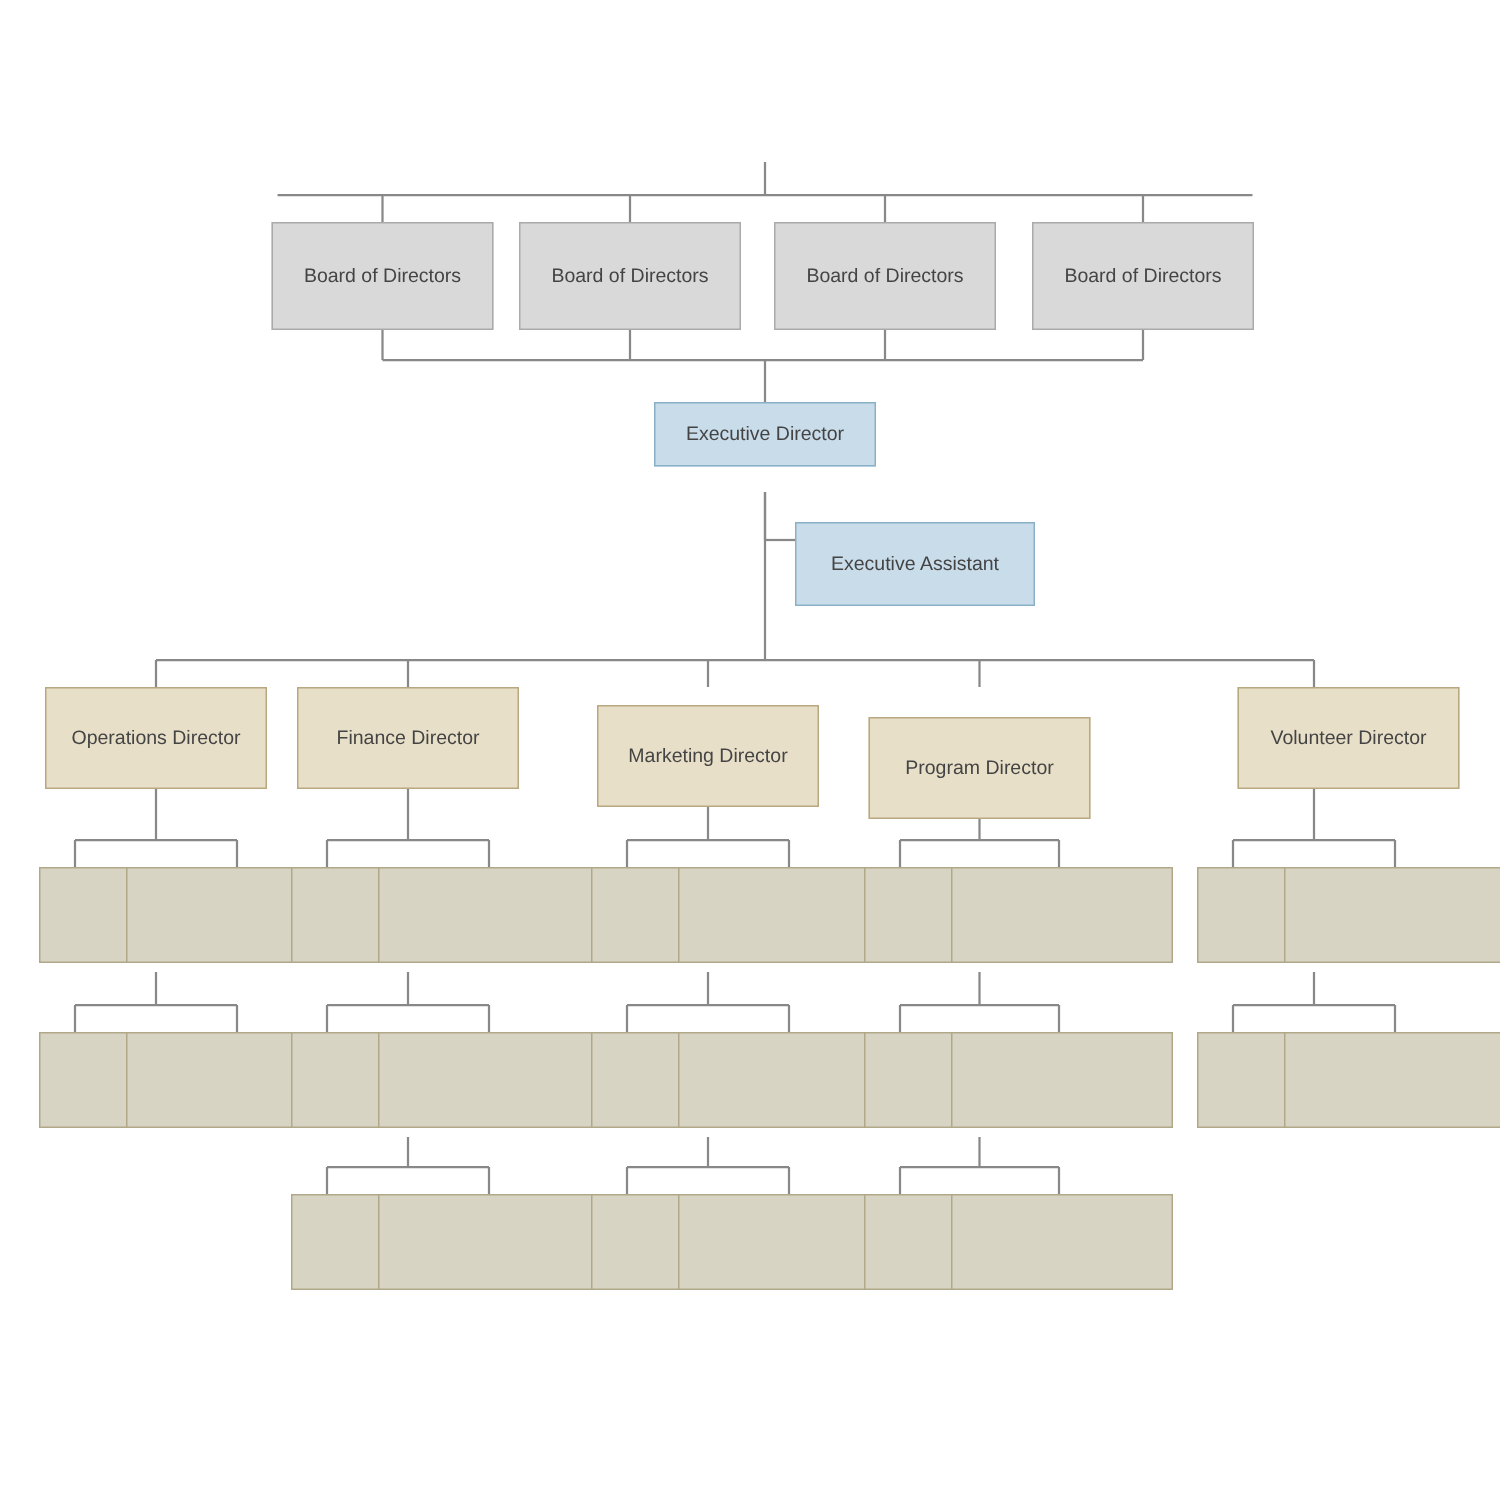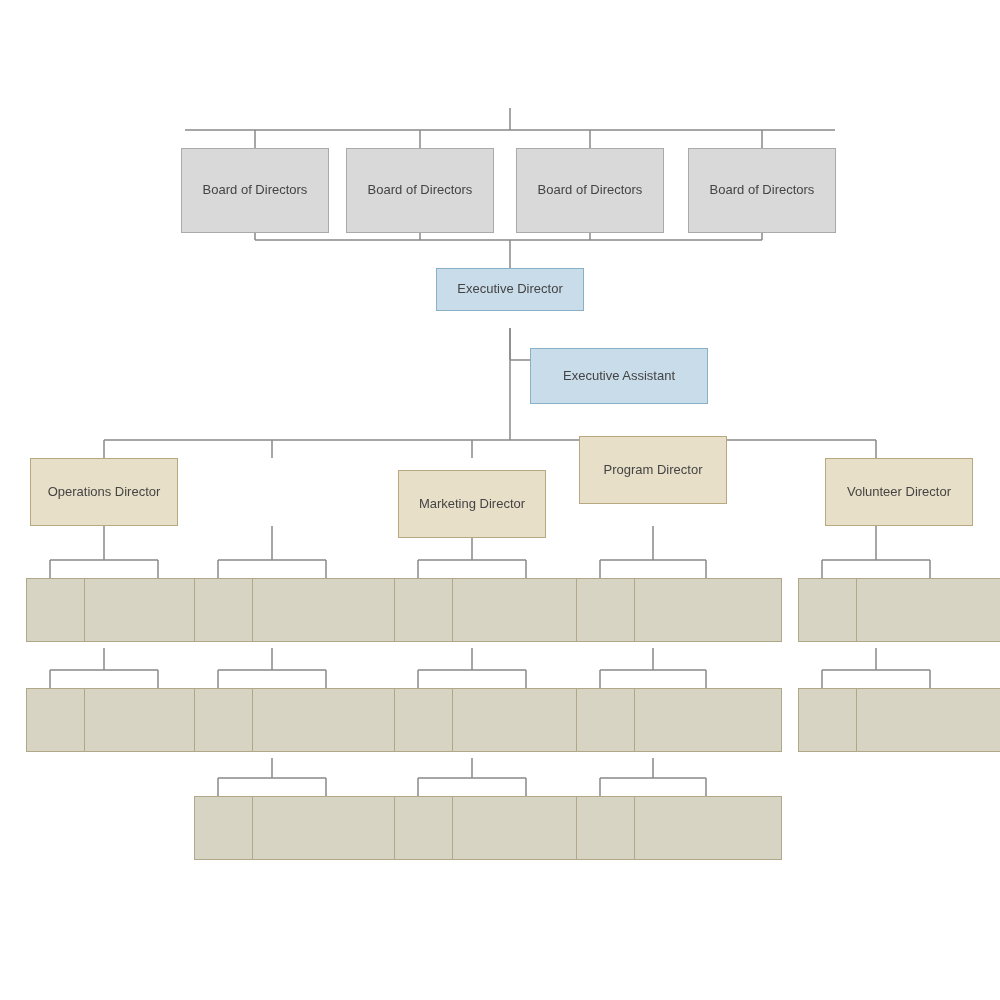--- a/index.html
+++ b/index.html
@@ -37,21 +37,21 @@
       text-align: center;
       border: 1px solid #aaa;
       padding: 6px 8px;
       line-height: 1.3;
     }
 
     .node-board {
       background: #d9d9d9;
       border-color: #aaa;
       width: 148px;
-      height: 85px;
+      height: 72px;
     }
 
     .node-exec {
       background: #c9dcea;
       border-color: #8ab0c8;
       width: 148px;
       height: 43px;
     }
 
     .node-director {
@@ -172,31 +172,34 @@
     <span>Board of Directors</span>
   </div>
   <div class="node node-board" style="left: 688px; top: 148px;">
     <span>Board of Directors</span>
   </div>
 
   <div class="node node-exec" style="left: 436px; top: 268px;">
     <span>Executive Director</span>
   </div>
 
-  <div class="node node-exec" style="left: 530px; top: 348px; width: 178px; height: 56px;">
+  <div class="node node-exec" style="left: 530px; top: 348px; width: 160px; height: 56px;">
     <span>Executive Assistant</span>
   </div>
 
   <div class="node node-director" style="left: 30px; top: 458px;">
     <span>Operations Director</span>
   </div>
+  <div class="node node-director" style="left: 198px; top: 458px;">
+    <span>Finance Director</span>
+  </div>
   <div class="node node-director" style="left: 398px; top: 458px; margin-top: 12px;">
     <span>Marketing Director</span>
   </div>
-  <div class="node node-director" style="left: 579px; top: 436px;">
+  <div class="node node-director" style="left: 579px; top: 478px;">
     <span>Program Director</span>
   </div>
   <div class="node node-director" style="left: 802px; top: 458px; margin-left: 23px;">
     <span>Volunteer Director</span>
   </div>
 
   <div class="node node-sub" style="left: 26px; top: 578px;"></div>
   <div class="node node-sub" style="left: 84px; top: 578px;"></div>
   <div class="node node-sub" style="left: 26px; top: 688px;"></div>
   <div class="node node-sub" style="left: 84px; top: 688px;"></div>

